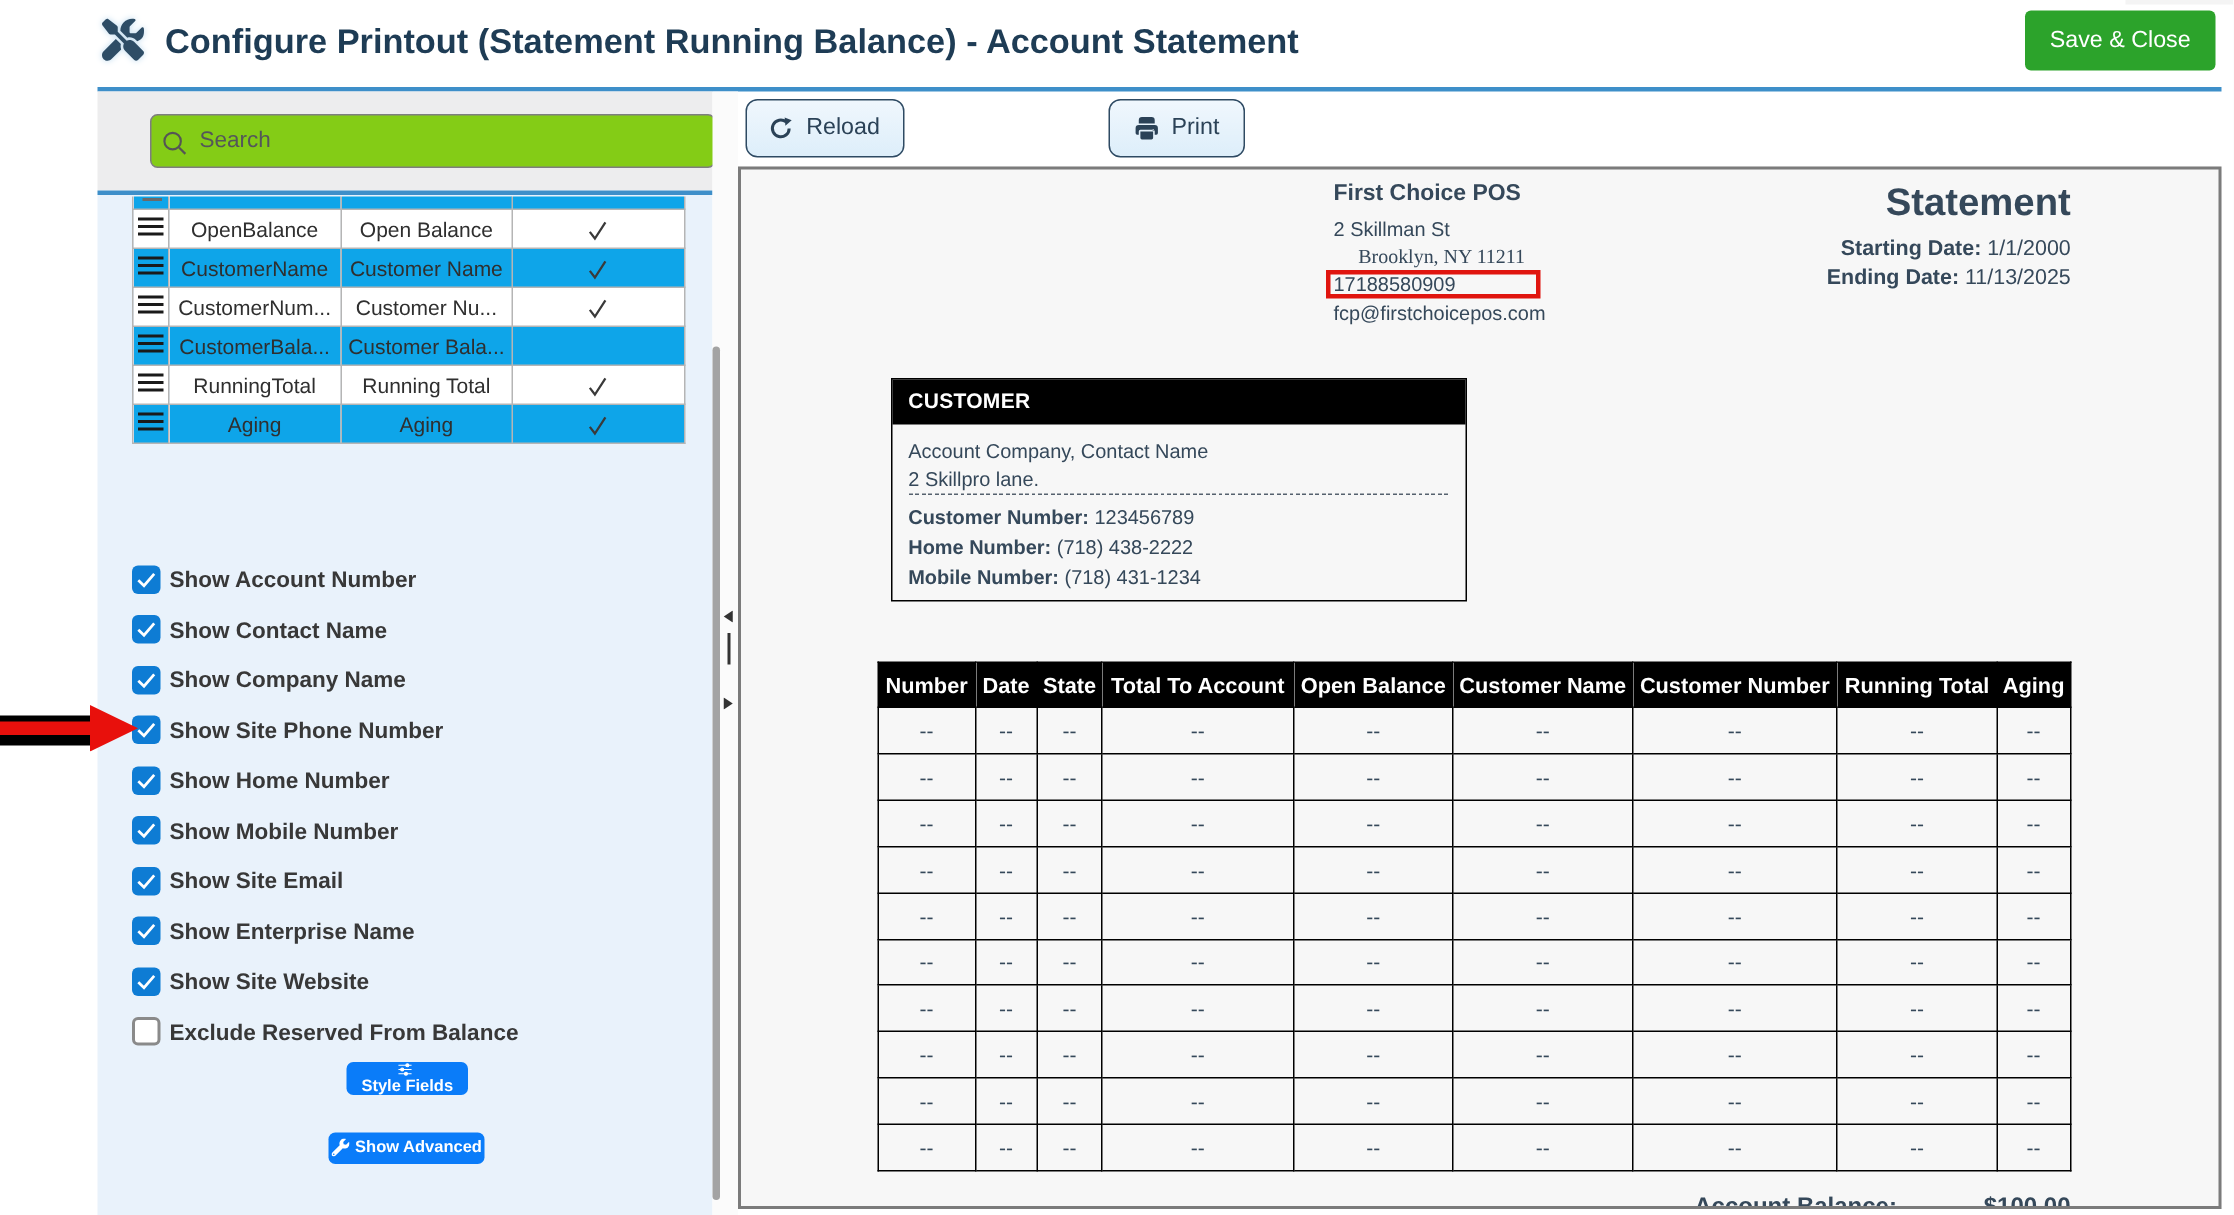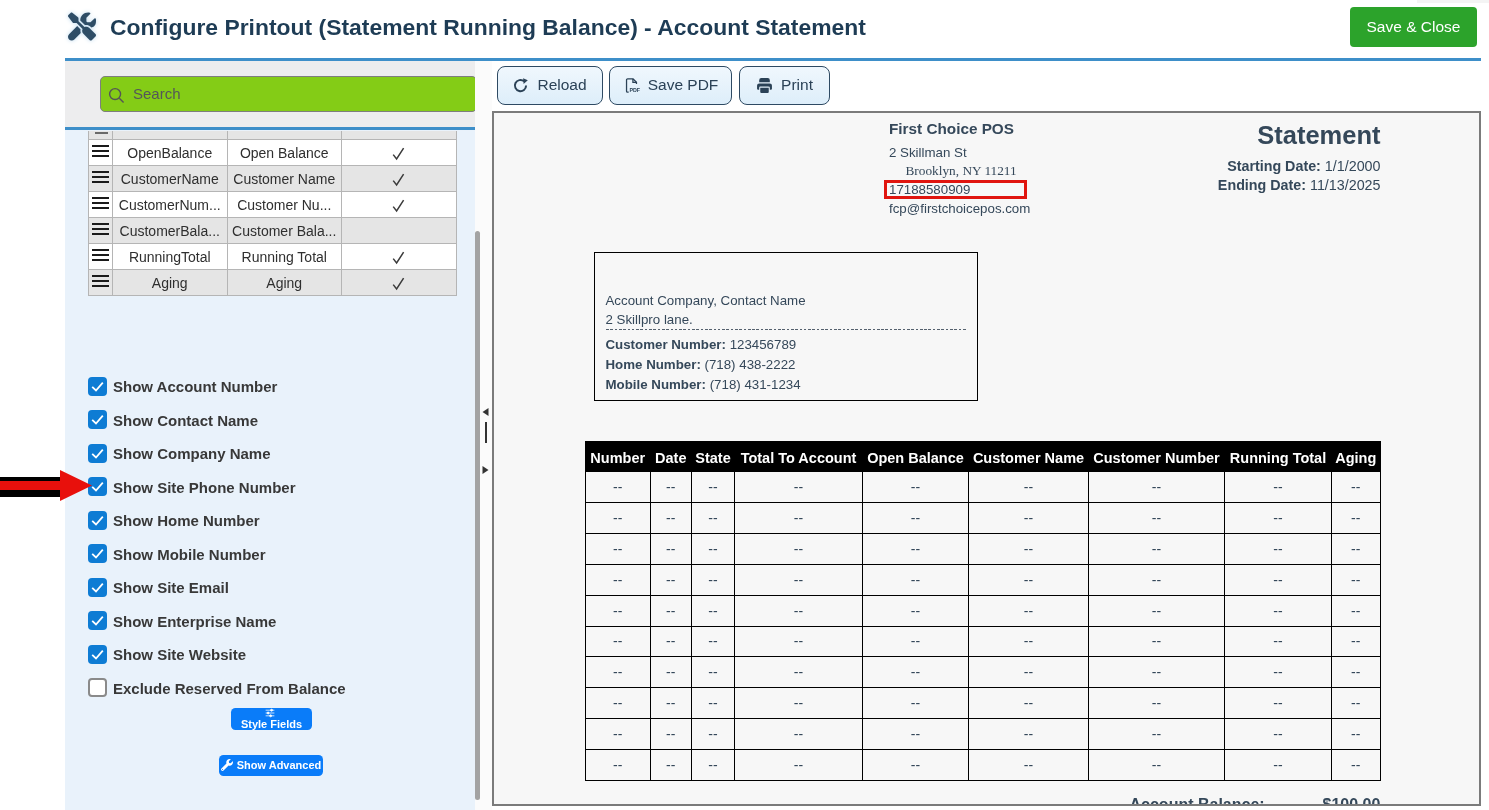--- a/index.html
+++ b/index.html
@@ -193,29 +193,20 @@
         <path d="M0 0 L32 15.5 L0 31 Z" fill="#e8100c"></path>
       </svg></div>
 
   <div class="abs tbtn" style="left:496.5px; top:65.5px; width:106px;">
     <svg width="17" height="17" viewBox="0 0 17 17" style="margin-right:8px;">
         <path d="M14.1 8.6 a5.6 5.6 0 1 1 -2.0-4.3" stroke="#2b4257" stroke-width="2" fill="none"></path>
         <path d="M11.1 1.3 L15.8 3.2 L11.6 6.9 Z" fill="#2b4257"></path>
       </svg>
     <span>Reload</span>
   </div>
-  <div class="abs tbtn" style="left:609px; top:65.5px; width:123px;">
-    <svg width="17" height="19" viewBox="0 0 24 24" style="margin-right:8px;">
-        <path fill="none" stroke="#2b4257" stroke-width="1.8" d="M14 2.5 H6.5 A1.5 1.5 0 0 0 5 4 V20 A1.5 1.5 0 0 0 6.5 21.5 H8"></path>
-        <path fill="none" stroke="#2b4257" stroke-width="1.8" d="M14 2.5 L19 7.5 V10"></path>
-        <path fill="none" stroke="#2b4257" stroke-width="1.8" d="M14 2.5 V7.5 H19"></path>
-        <text x="9" y="21" font-size="7.5" font-weight="bold" fill="#2b4257" font-family="Liberation Sans">PDF</text>
-      </svg>
-    <span>Save PDF</span>
-  </div>
   <div class="abs tbtn" style="left:739px; top:65.5px; width:91px;">
     <svg width="17" height="17" viewBox="0 0 16 16" style="margin-right:8px;">
         <path fill="#2b4257" d="M5 1a2 2 0 0 0-2 2v2h10V3a2 2 0 0 0-2-2H5zM3 6a2 2 0 0 0-2 2v3a1 1 0 0 0 1 1h1v-2a1 1 0 0 1 1-1h8a1 1 0 0 1 1 1v2h1a1 1 0 0 0 1-1V8a2 2 0 0 0-2-2H3zm9 3.5a.5.5 0 1 1 0-1 .5.5 0 0 1 0 1z"></path>
         <path fill="#2b4257" d="M4 10h8v4a1 1 0 0 1-1 1H5a1 1 0 0 1-1-1v-4zm1.5 1.5h5v1h-5v-1zm0 2h3.5v1H5.5v-1z"></path>
       </svg>
     <span>Print</span>
   </div>
 
   <div id="prev" class="abs" style="left:491.5px; top:111px; width:989.5px; height:695px; background:#f7f7f7; border:2.5px solid #7b7b7b; overflow:hidden;">
 
@@ -225,20 +216,21 @@
     <div class="abs doc" style="left:412px; top:50.4px;font-family:Liberation Serif, serif;">Brooklyn, NY 11211</div>
     <div class="abs doc" style="left:395.5px; top:69.3px;">17188580909</div>
     <div class="abs doc" style="left:395.5px; top:88.2px;">fcp@firstchoicepos.com</div>
     <div class="abs" style="left:390.5px; top:66.5px; width:143px; height:19px; border:3px solid #e0150f;"></div>
 
     <div class="abs" style="left:600px; top:7.6px; width:287px; text-align:right; color:#35485a; font-weight:bold; font-size:25.5px;">Statement</div>
     <div class="abs doc" style="left:600px; top:44.6px; width:287px; text-align:right; font-size:14.3px;"><b>Starting Date:</b> 1/1/2000</div>
     <div class="abs doc" style="left:600px; top:63.6px; width:287px; text-align:right; font-size:14.3px;"><b>Ending Date:</b> 11/13/2025</div>
 
     <div class="abs" style="left:100.5px; top:139px; width:384px; height:148.5px; border:1.8px solid #000;">
+      <div style="height:29.5px; background:#000; color:#fff; font-weight:bold; font-size:14px; letter-spacing:0.2px; line-height:29.5px; padding-left:10.5px;">CUSTOMER</div>
       <div class="abs doc" style="left:10.5px; top:40px;">Account Company, Contact Name</div>
       <div class="abs doc" style="left:10.5px; top:59px;">2 Skillpro lane.</div>
       <div class="abs" style="left:10.5px; top:75.5px; width:361px; height:1.5px; background:repeating-linear-gradient(90deg,#55616e 0 2.6px,transparent 2.6px 4.3px);"></div>
       <div class="abs doc" style="left:10.5px; top:83.5px;"><b>Customer Number:</b> 123456789</div>
       <div class="abs doc" style="left:10.5px; top:103.5px;"><b>Home Number:</b> (718) 438-2222</div>
       <div class="abs doc" style="left:10.5px; top:123.5px;"><b>Mobile Number:</b> (718) 431-1234</div>
     </div>
 
     <table id="mtable" class="abs" style="left:91.5px; top:327.5px; width:795px; border-collapse:collapse; table-layout:fixed;">
       <colgroup>
@@ -376,21 +368,21 @@
           </tr>
     </tbody>
       </table>
     <div class="abs" style="left:636px; top:682.5px; font-size:16px; font-weight:bold; color:#35485a;">Account Balance:</div>
     <div class="abs" style="left:829px; top:682.5px; font-size:16px; font-weight:bold; color:#35485a;">$100.00</div>
   </div>
 
 <style>
   #ltable td { border:1px solid #b5b5b5; height:26px; text-align:center; font-size:14px; color:#2f2f2f; overflow:hidden; white-space:nowrap; }
   #ltable tr.lw td { background:#fff; }
-  #ltable tr.lg td { background:#e5e5e5; }
+  #ltable tr.lg td { background:#0ea5e9; }
   #ltable td.h { background:#fff; }
   .ham { display:inline-block; width:17px; }
   .ham i { display:block; height:2px; background:#1a1a1a; margin:2.9px 0; }
   .cbrow { position:absolute; left:88px; height:19px; }
   .cbbox { position:absolute; left:0; top:0; width:19px; height:19px; border-radius:4px; }
   .cbbox.on { background:#0e7cd4; }
   .cbbox.off { background:#fff; border:2px solid #8a8a8a; }
   .cblab { position:absolute; left:25px; top:0.5px; font-size:15px; font-weight:bold; color:#383838; line-height:19px; white-space:nowrap; }
   .bluebtn { background:#0a7cf9; border-radius:4.5px; color:#fff; font-weight:bold; font-size:11px; display:flex; align-items:center; justify-content:center; white-space:nowrap; }
   .tbtn { height:39.5px; border:1.5px solid #2e4a63; border-radius:8px; background:linear-gradient(#f0f7fd,#ddeefa); color:#2b4257; font-size:15.5px; display:flex; align-items:center; justify-content:center; }

